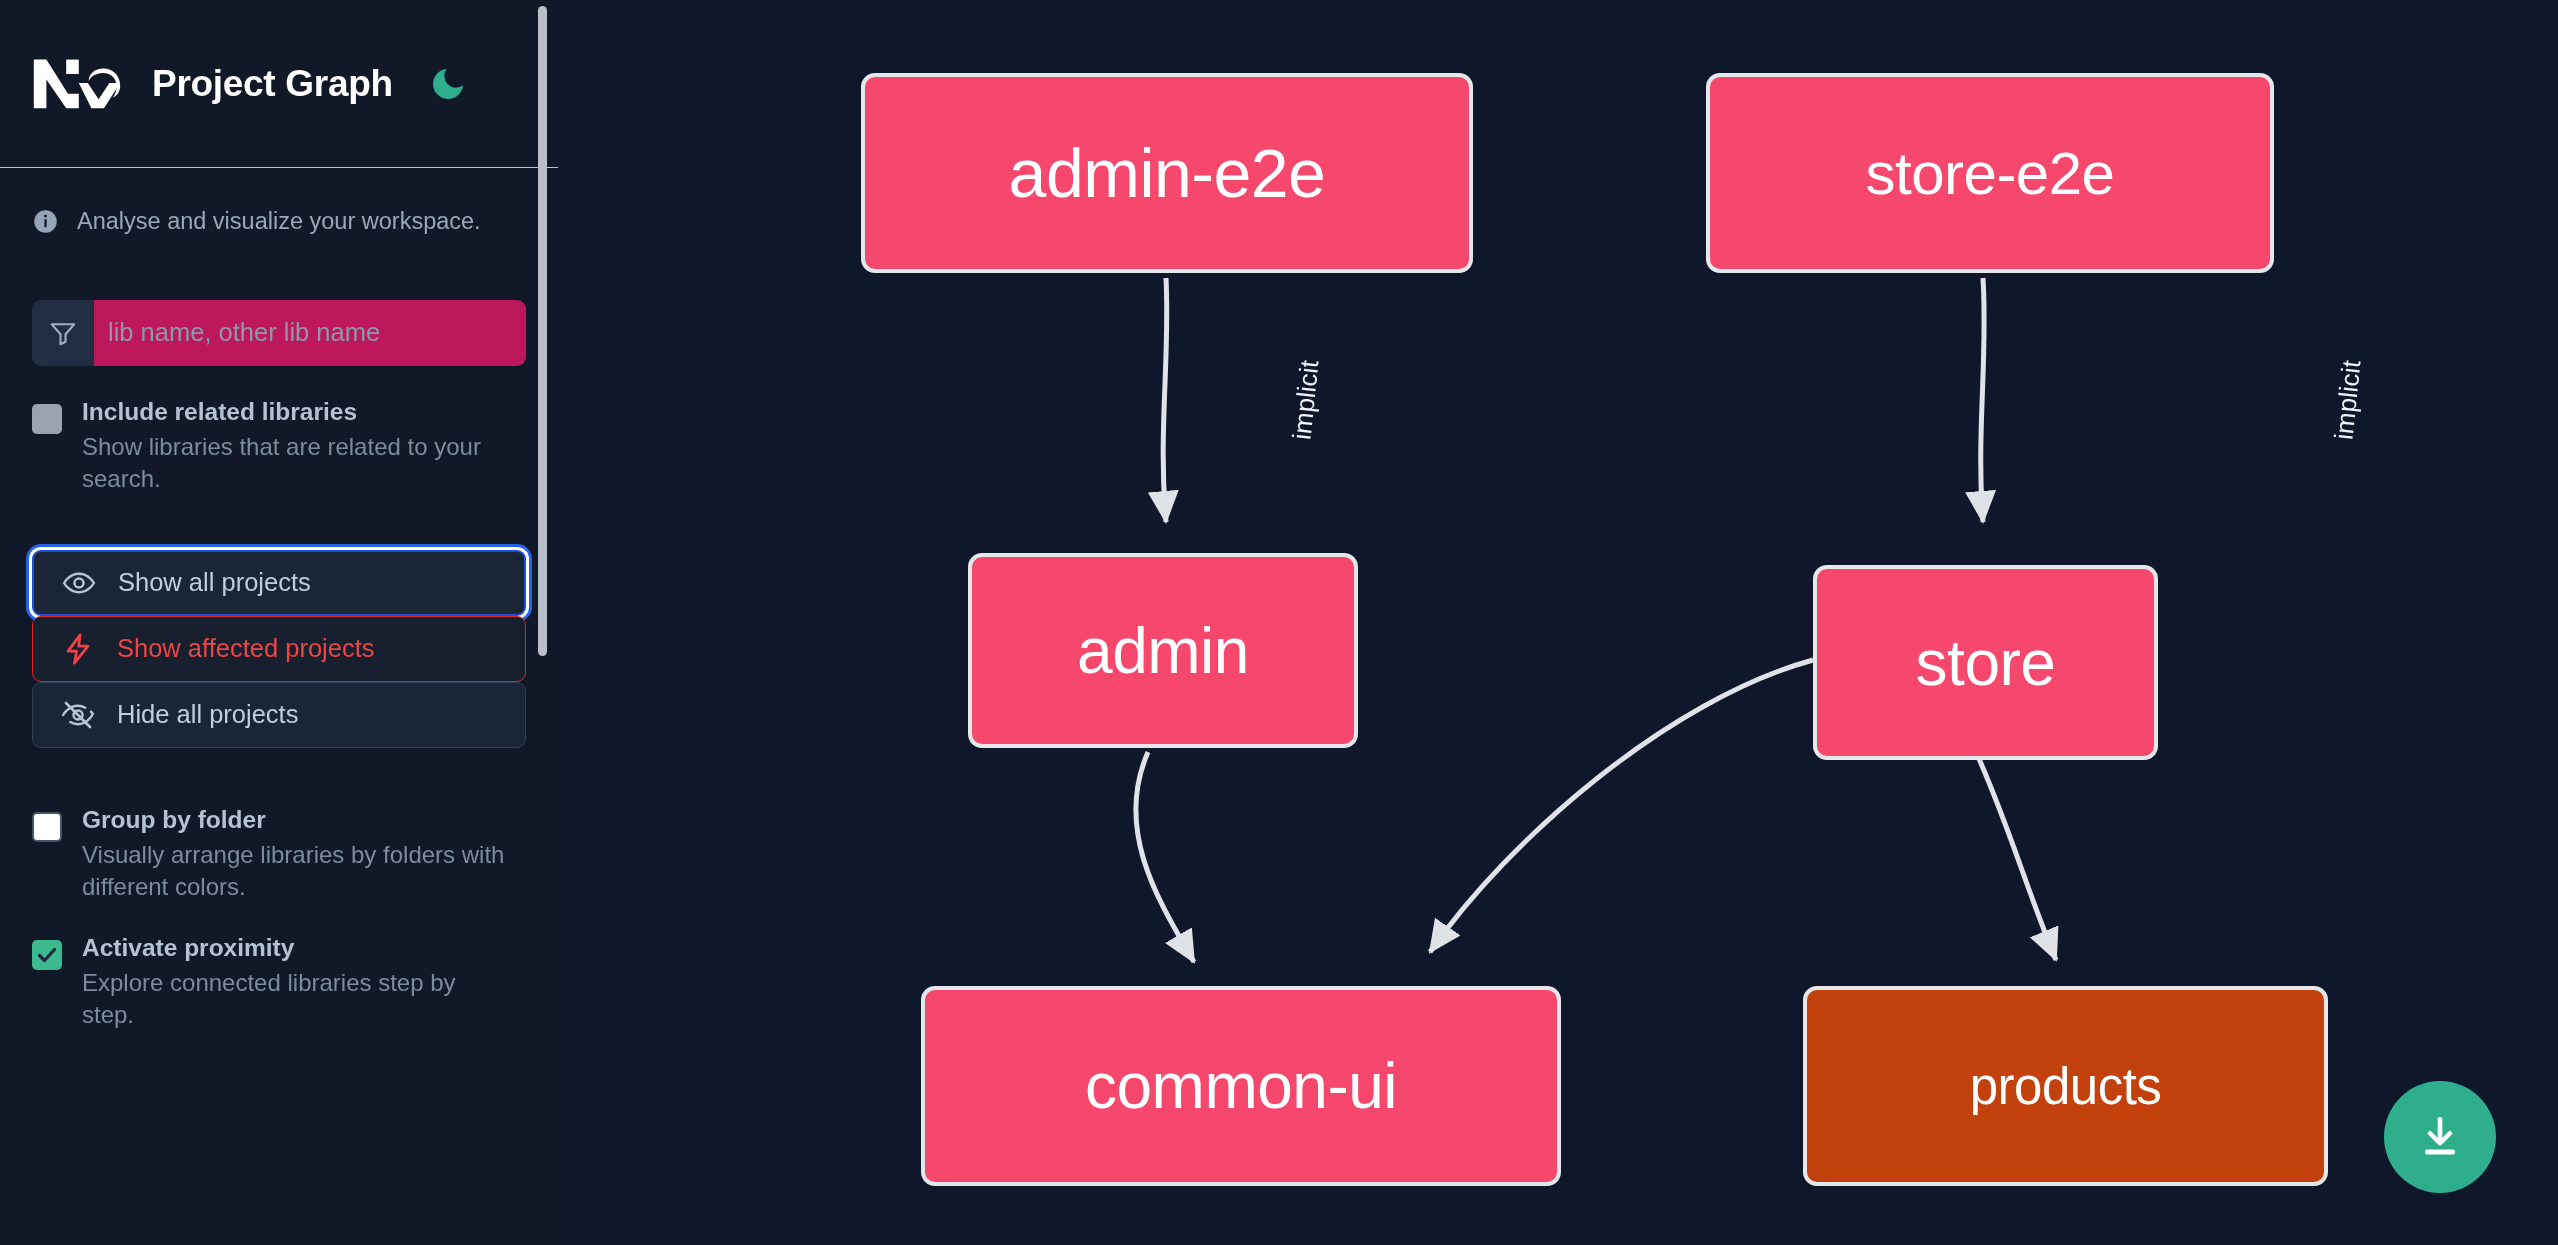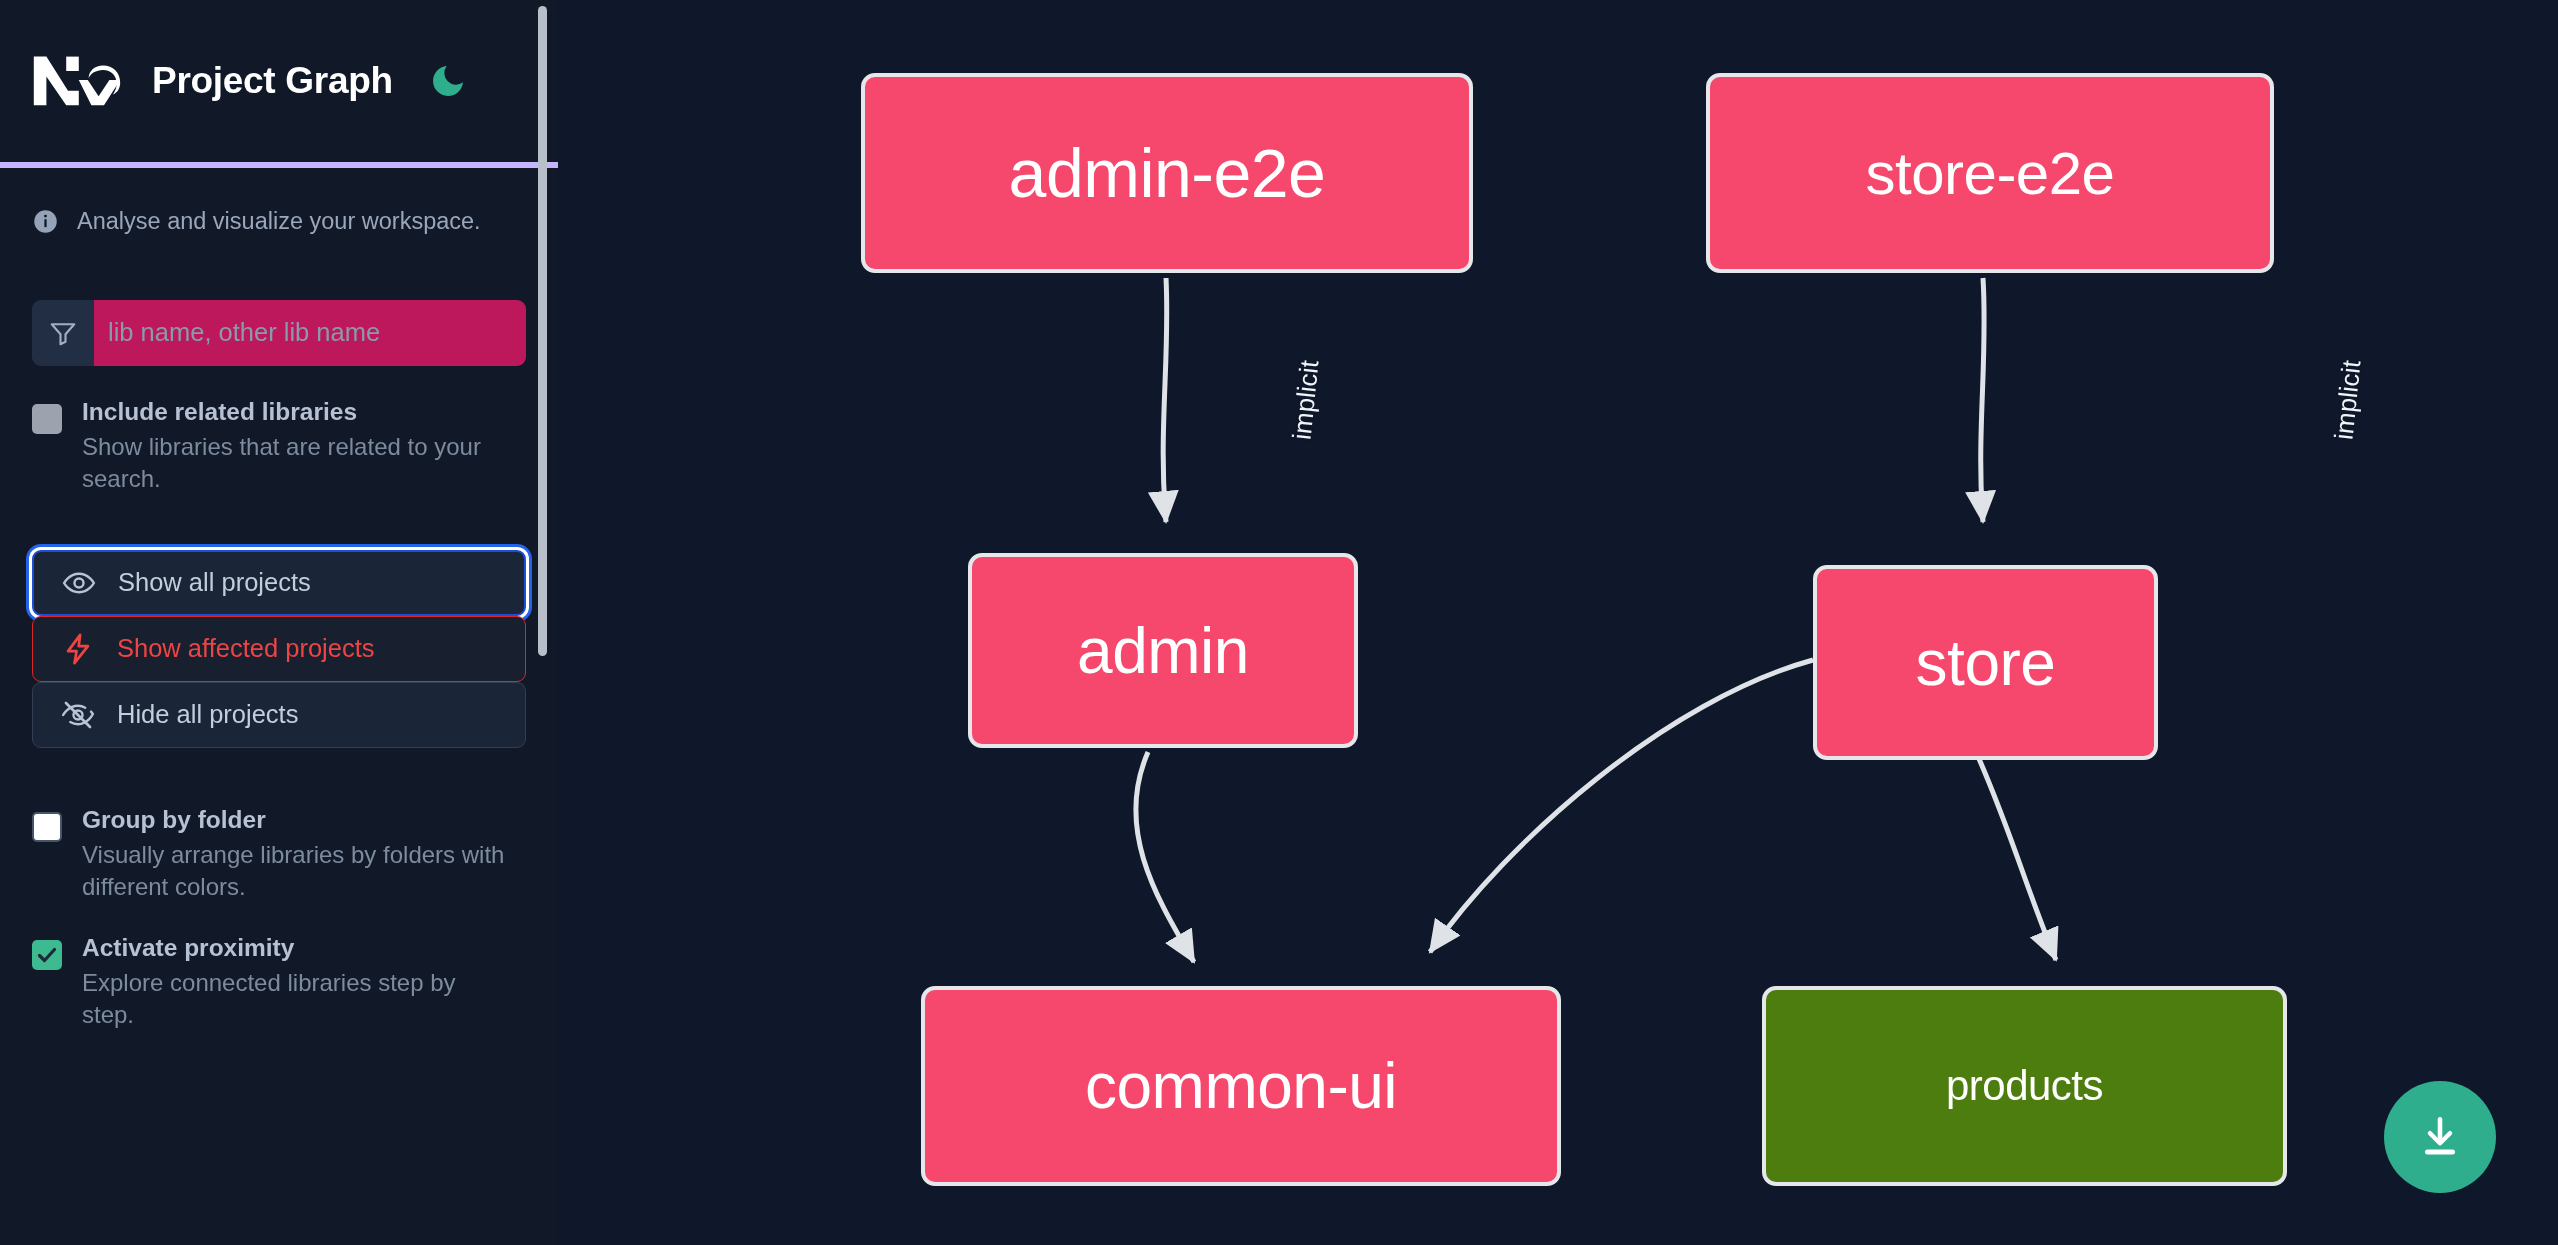--- a/index.html
+++ b/index.html
@@ -20,21 +20,21 @@
     flex: 0 0 558px;
     overflow: hidden;
   }
   #sidebar-inner { width: 558px; }
 
   .sb-header {
     height: 168px;
     display: flex;
     align-items: center;
     padding: 4px 32px;
-    border-bottom: 6px solid #c4b5fd;
+    border-bottom: 1px solid #c4b5fd;
   }
   .nx-logo { width: 90px; height: 56px; flex: 0 0 90px; }
   .sb-title {
     font-size: 37px;
     font-weight: 700;
     color: #ffffff;
     letter-spacing: -0.3px;
     margin-left: 30px;
     white-space: nowrap;
   }
@@ -340,21 +340,21 @@
     <div class="node" style="left:303px; top:73px; width:612px; height:200px; background:#f6486d; font-size:68px;">admin-e2e</div>
 
     <div class="node" style="left:1148px; top:73px; width:568px; height:200px; background:#f6486d; font-size:60px;">store-e2e</div>
 
     <div class="node" style="left:410px; top:553px; width:390px; height:195px; background:#f6486d; font-size:64px;">admin</div>
 
     <div class="node" style="left:1255px; top:553px; width:345px; height:195px; background:#f6486d; font-size:64px;margin-top:12px;">store</div>
 
     <div class="node" style="left:363px; top:986px; width:640px; height:200px; background:#f6486d; font-size:64px;">common-ui</div>
 
-    <div class="node" style="left:1204px; top:986px; width:525px; height:200px; background:#4d7c0f; font-size:42px;">products</div>
+    <div class="node" style="left:1245px; top:986px; width:525px; height:200px; background:#c2410c; font-size:51px;">products</div>
 
     <div class="dl-btn">
       <svg viewBox="0 0 24 24" xmlns="http://www.w3.org/2000/svg">
         <line x1="12" y1="3.5" x2="12" y2="14.5" stroke="#ffffff" stroke-width="2.2" stroke-linecap="round"></line>
         <path d="M7.2 10.2 L12 15 L16.8 10.2" fill="none" stroke="#ffffff" stroke-width="2.2" stroke-linecap="round" stroke-linejoin="round"></path>
         <line x1="6" y1="19.2" x2="18" y2="19.2" stroke="#ffffff" stroke-width="2.4" stroke-linecap="round"></line>
       </svg>
     </div>
 
   </main>

